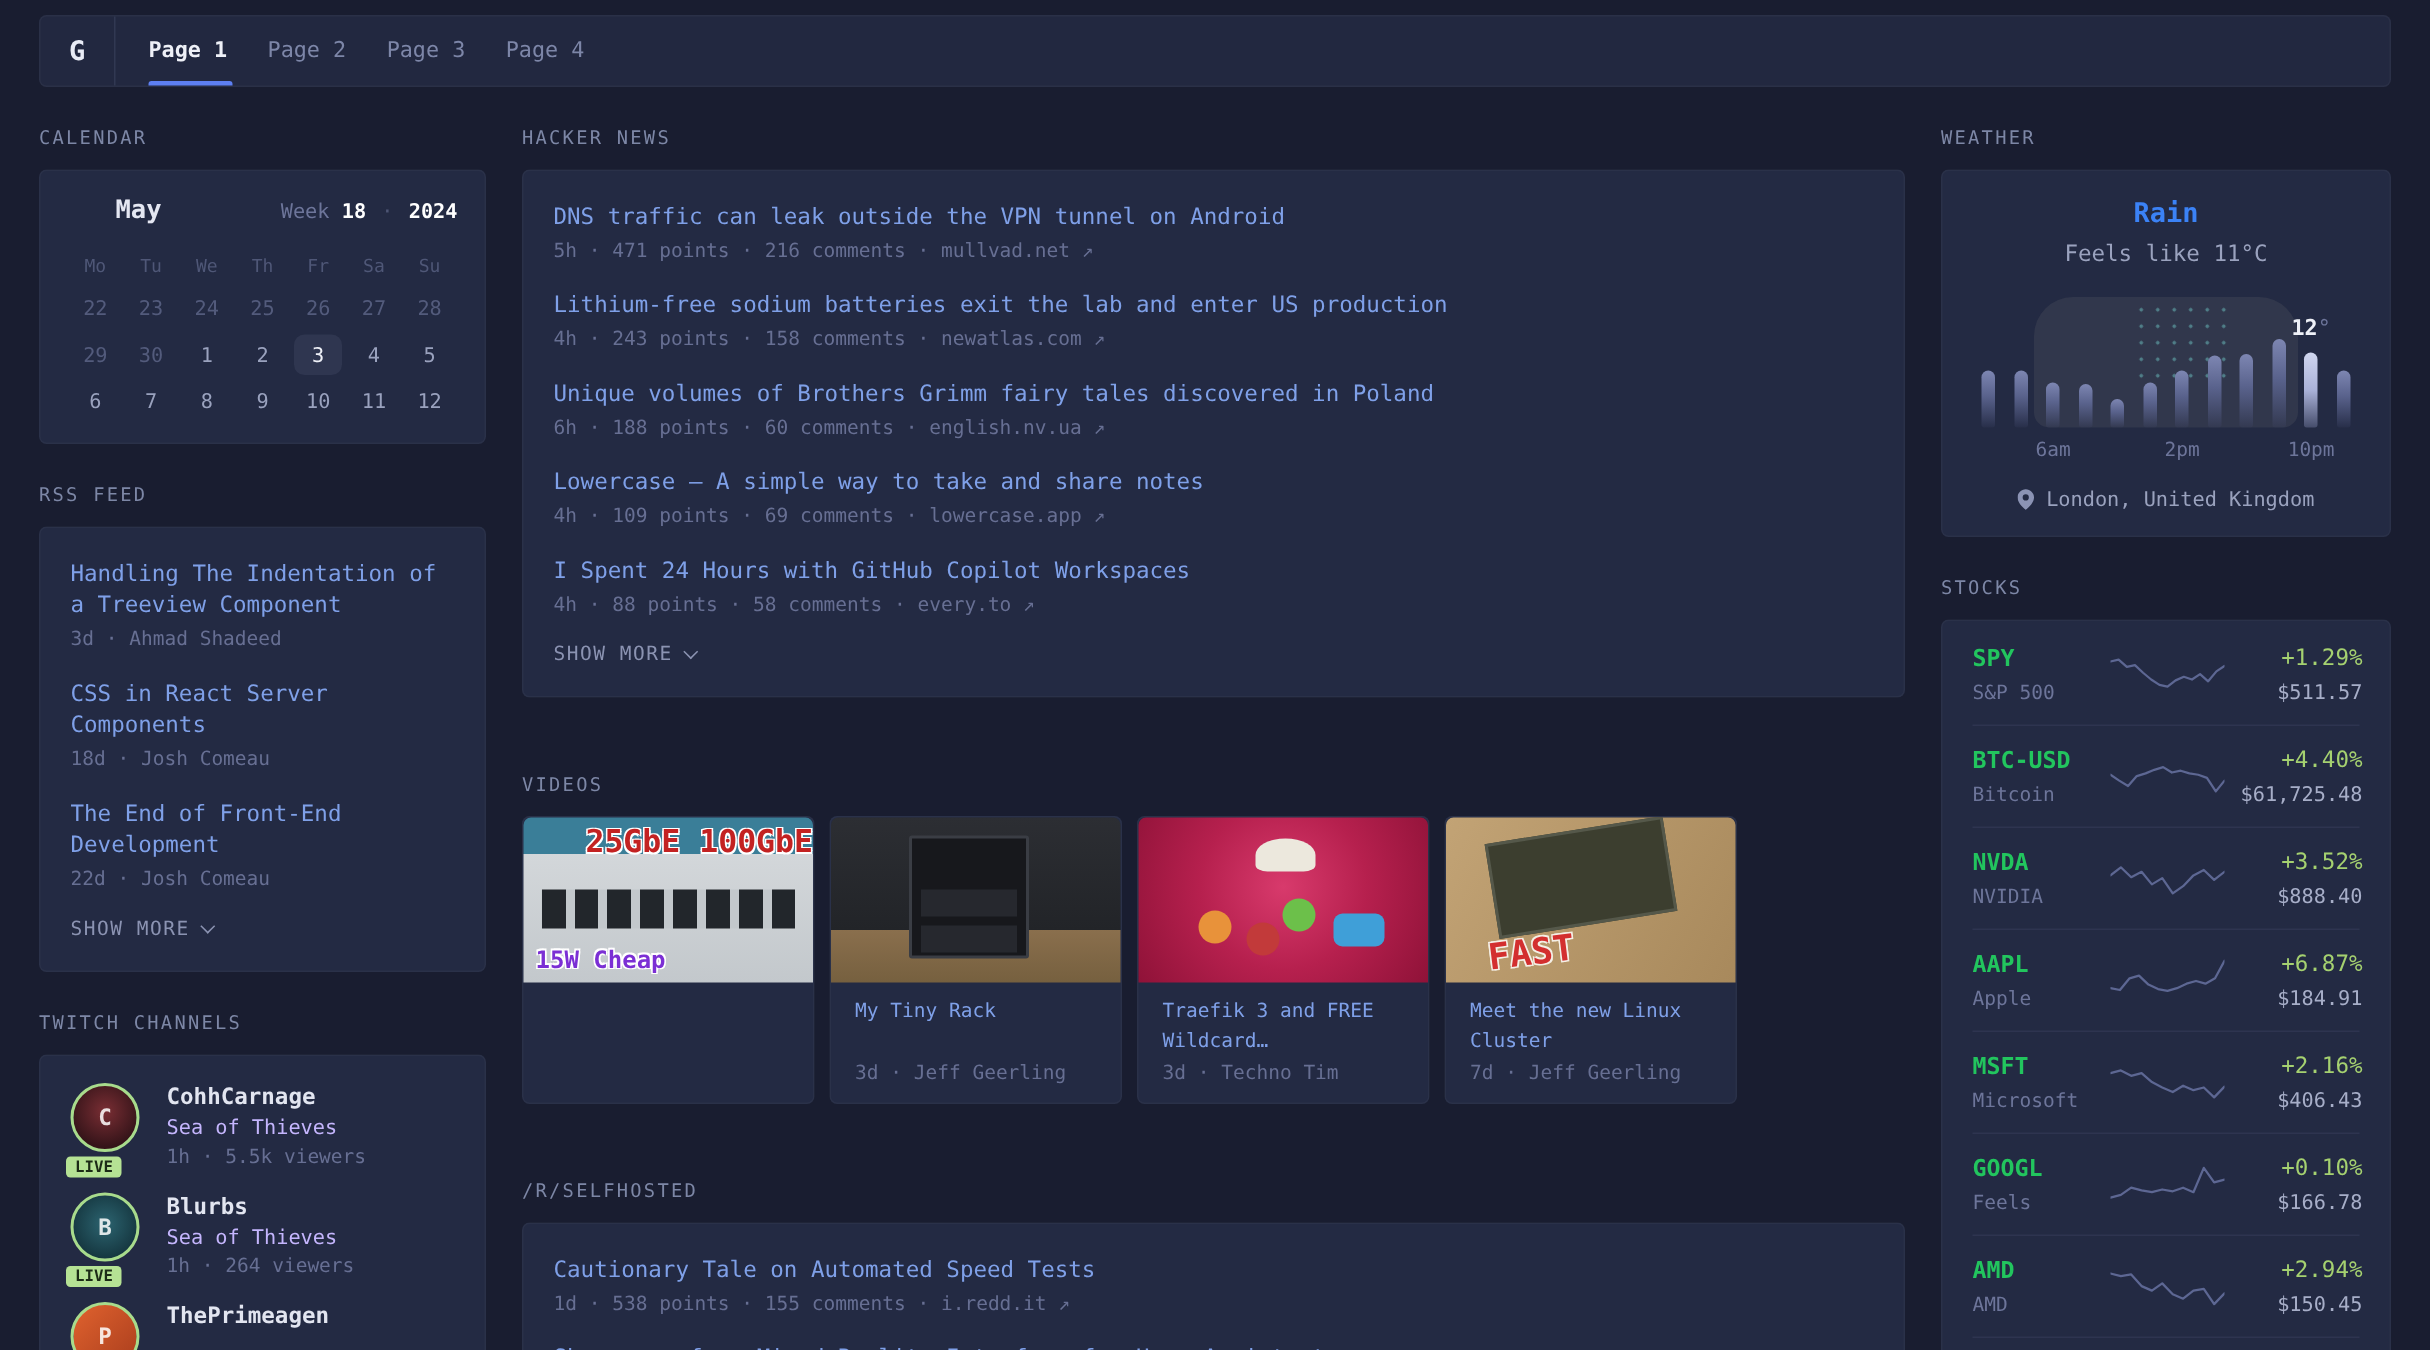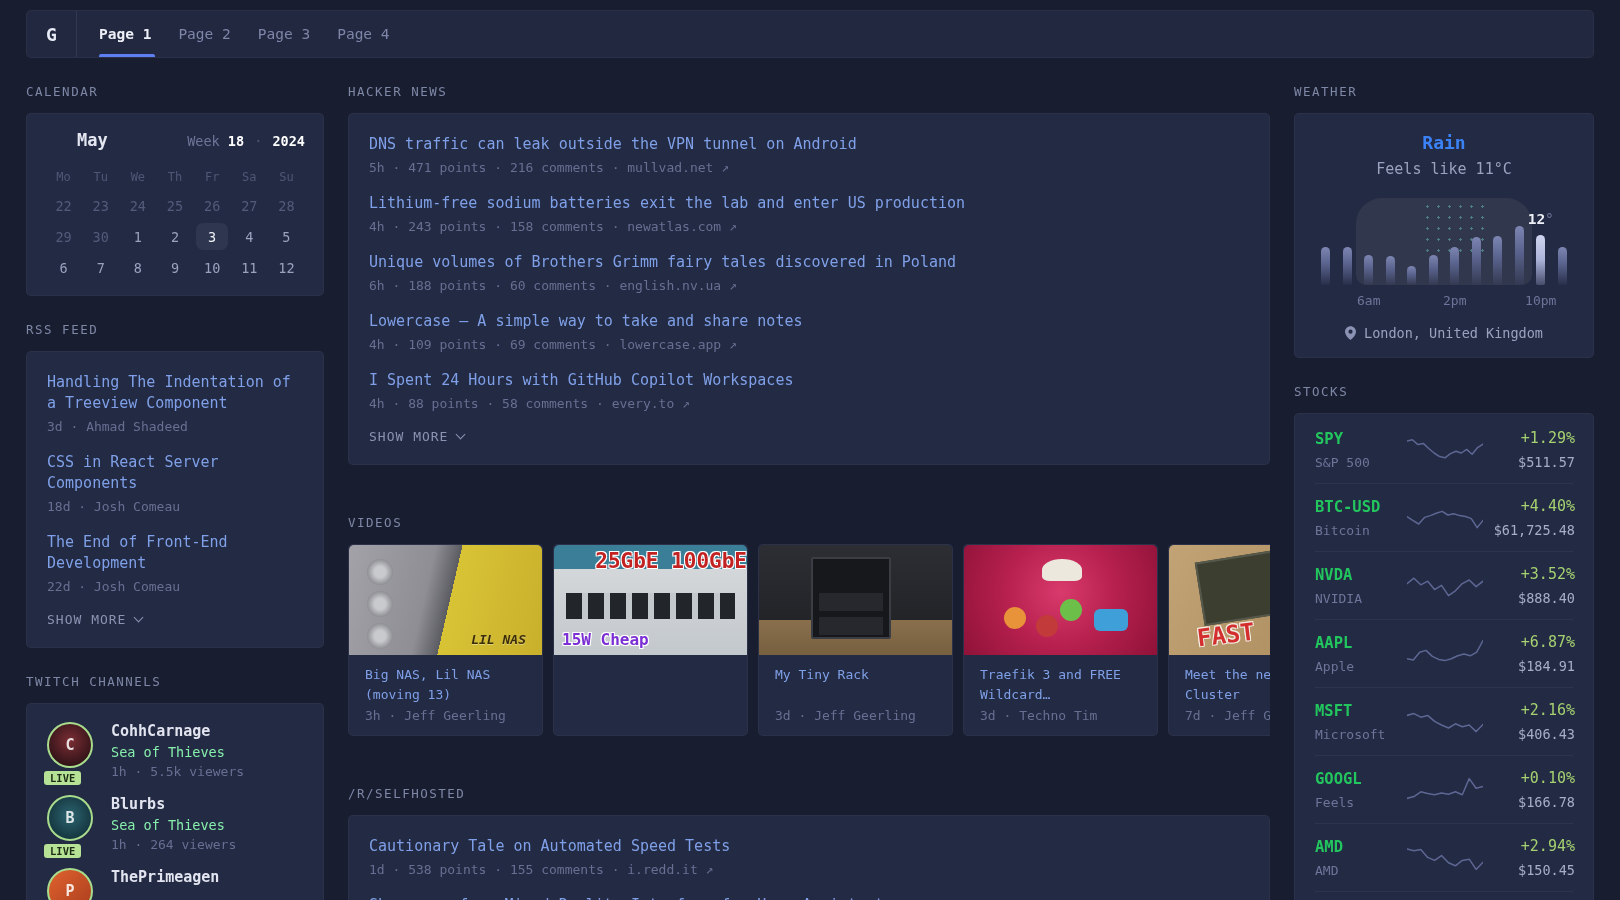--- a/index.html
+++ b/index.html
@@ -64,21 +64,21 @@
   .tw-av-wrap { position:relative; width:46px; flex:none; }
   .tw-av { width:46px; height:46px; border-radius:50%; border:2px solid #a8db8c;
     display:flex; align-items:center; justify-content:center; font-weight:bold;
     color:rgba(255,255,255,.85); font-size:15px; }
   .av-c1 { background:radial-gradient(circle at 50% 40%, #7a2e34, #351419 72%); }
   .av-c2 { background:radial-gradient(circle at 50% 45%, #2c6470, #14343d 78%); }
   .av-c3 { background:linear-gradient(135deg,#e0622e,#a93d1d); }
   .live-badge { position:absolute; left:-3px; bottom:-6px; background:#b5e294; color:#1c2b16;
     font-size:10.5px; font-weight:bold; padding:1px 6px; border-radius:3px; }
   .tw-name { font-size:15px; font-weight:bold; color:#e2e5f0; }
-  .tw-game { font-size:13.5px; color:#86efac; margin-top:4px; }
+  .tw-game { font-size:13.5px; color:#c4b5fd; margin-top:4px; }
   .tw-meta { font-size:13px; color:#676f93; margin-top:4px; }
   
   .vid-row { display:flex; gap:10px; overflow:hidden; }
   .vid-card { flex:0 0 195px; background:#232a43; border:1px solid rgba(255,255,255,.035);
     border-radius:5px; display:flex; flex-direction:column; height:192px; }
   .thumb { height:110px; border-radius:5px 5px 0 0; position:relative; overflow:hidden;
     flex:none; cursor:pointer; }
   .vid-body { padding:10px 16px 12px 16px; display:flex; flex-direction:column; flex:1; }
   .vid-title { color:#7fa0e8; font-size:13px; line-height:20px; cursor:pointer; }
   .vid-meta { margin-top:auto; font-size:13px; color:#676f93; }
@@ -278,32 +278,20 @@
       </div>
       <div class="show-more">
           <span>SHOW MORE</span>
           <span class="chev"></span>
         </div>
     </div>
 
     <div class="sec-title mid-gap">VIDEOS</div>
     <div class="vid-row">
       <div class="vid-card">
-        <div class="thumb thumb-v1">
-          <div class="t-fan" style="top:14px"></div>
-          <div class="t-fan" style="top:46px"></div>
-          <div class="t-fan" style="top:78px"></div>
-          <span class="badge-lilnas">LIL NAS</span>
-        </div>
-        <div class="vid-body">
-          <span class="vid-title">Big NAS, Lil NAS (moving 13)</span>
-          <div class="vid-meta">3h · Jeff Geerling</div>
-        </div>
-      </div>
-      <div class="vid-card">
         <div class="thumb thumb-v2">
           <span class="txt-25g">25GbE 100GbE</span>
           <div class="t-ports"></div>
           <span class="txt-15w">15W Cheap</span>
         </div>
       </div>
       <div class="vid-card">
         <div class="thumb thumb-v3">
           <div class="t-rack"></div>
         </div>

